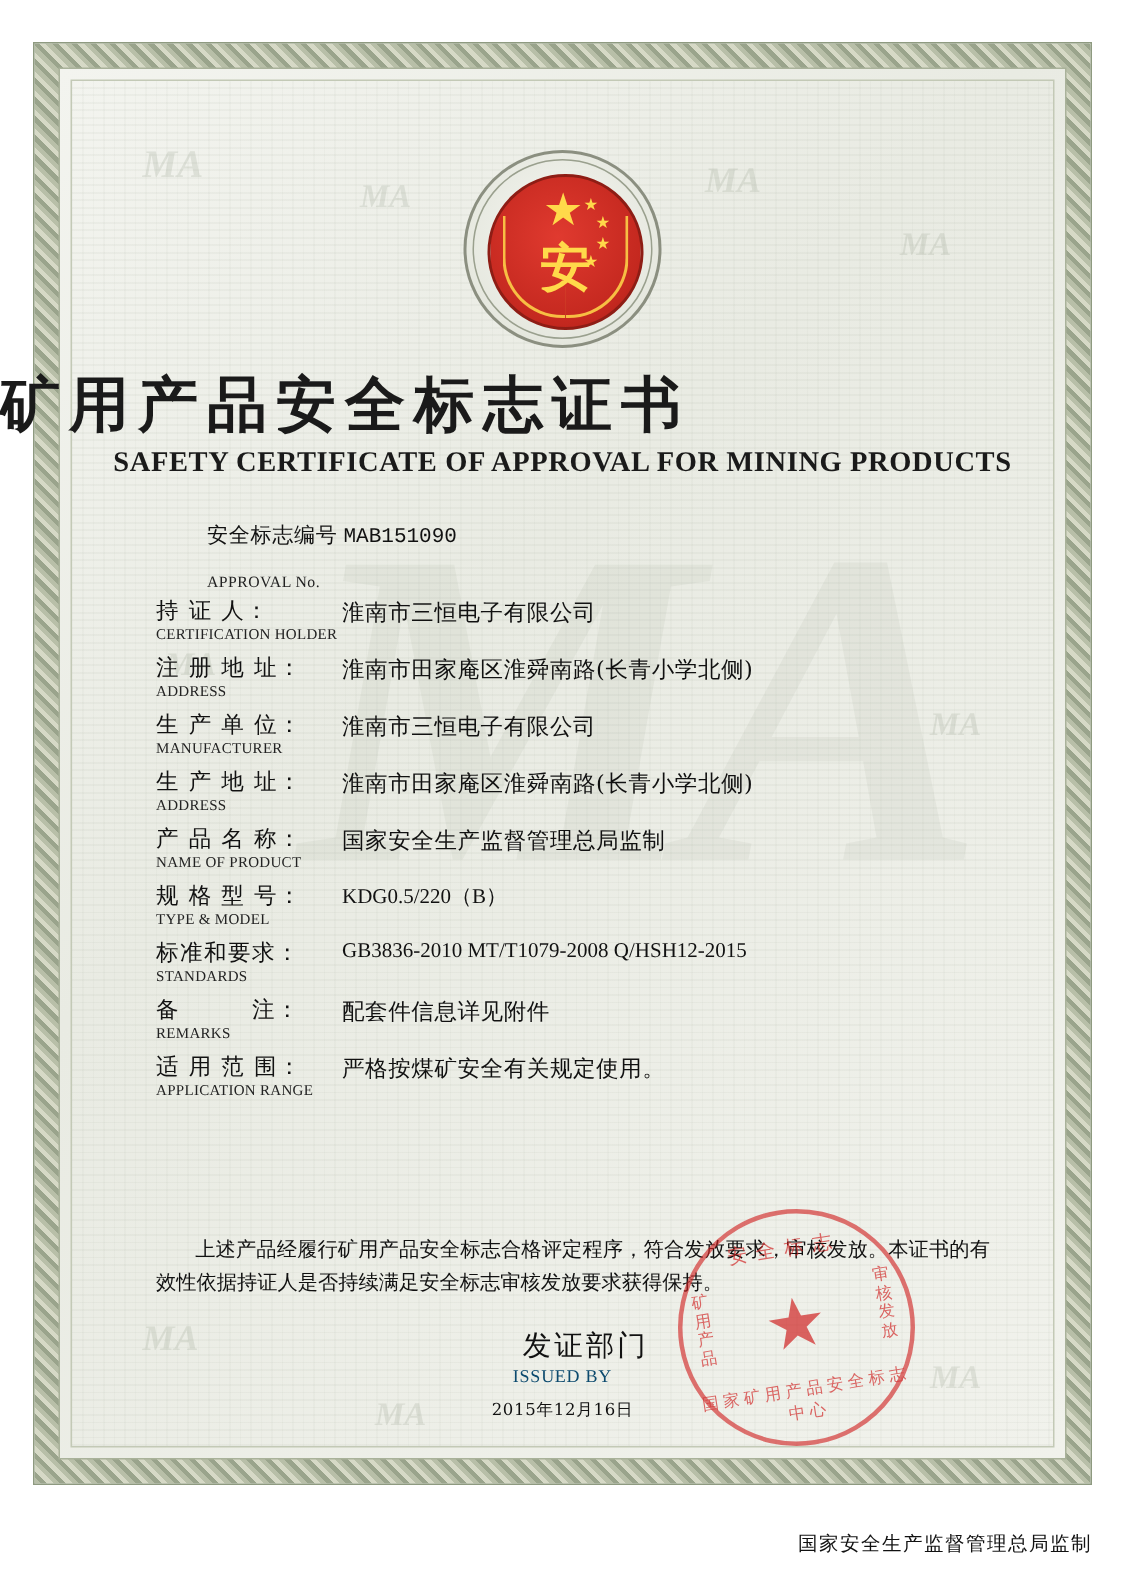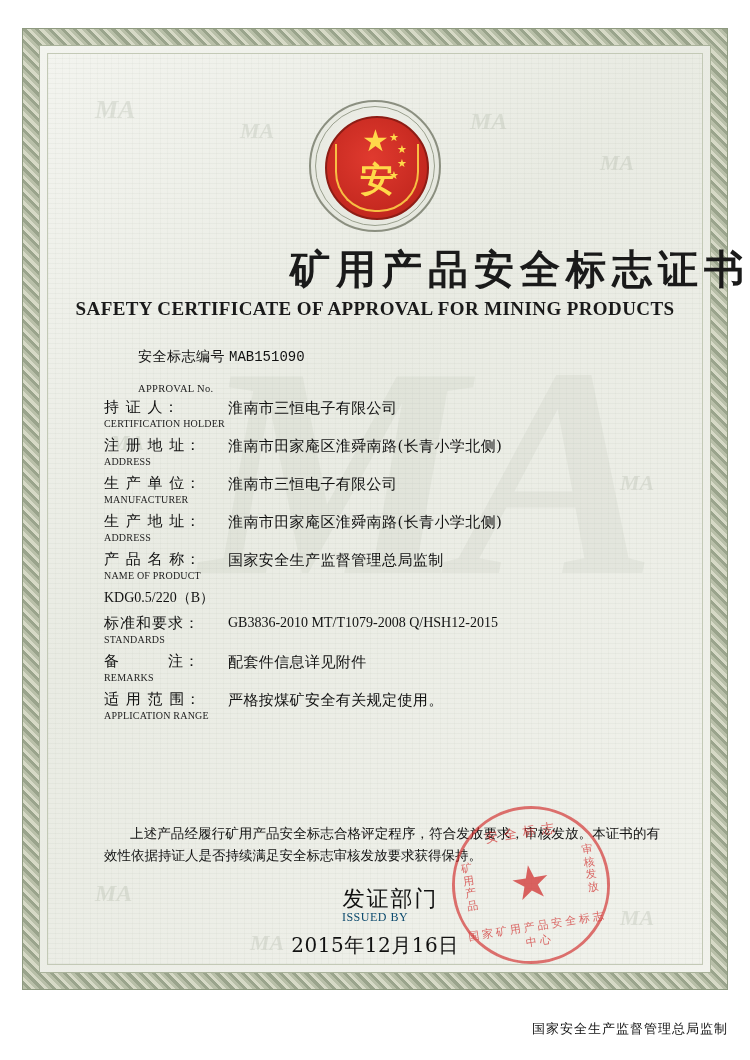--- a/index.html
+++ b/index.html
@@ -164,21 +164,21 @@
     font-weight: bold;
     font-family: "DejaVu Sans", sans-serif;
     line-height: 1;
   }
 
   
   .title-cn {
     position: absolute;
     left: 0; right: 0;
     top: 242px;
-    text-align: right;
+    text-align: left;
     font-family: "DejaVu Serif", serif;
     font-size: 40px;
     font-weight: bold;
     letter-spacing: 6px;
     color: #1a1a1a;
   }
   .title-en {
     position: absolute;
     left: 0; right: 0;
     top: 298px;
@@ -281,42 +281,42 @@
   }
   .statement .indent { display:inline-block; width: 26px; }
 
   
   .issued-cn {
     position: absolute;
     left: 0; right: 0;
     top: 884px;
     text-align: center;
     font-family: "DejaVu Serif", serif;
-    font-size: 22px;
+    font-size: 19px;
     letter-spacing: 2px;
     color: #111;
     margin-left: 31px;
   }
   .issued-en {
     position: absolute;
     left: 0; right: 0;
     top: 910px;
     text-align: center;
     font-family: "Liberation Serif", serif;
     font-size: 12px;
     letter-spacing: 0.5px;
     color: #0c4a6e;
   }
   .issue-date {
     position: absolute;
     left: 0; right: 0;
     top: 932px;
     text-align: center;
     font-family: "DejaVu Serif", serif;
-    font-size: 20px;
+    font-size: 11px;
     color: #111;
     letter-spacing: 0.5px;
   }
 
   
   .seal {
     position: absolute;
     left: 452px;
     top: 806px;
     width: 152px;
@@ -473,20 +473,24 @@
 
     <div class="field-row">
       <div class="field-label">
         <div class="cn">产 品 名 称：</div>
         <div class="en">NAME OF PRODUCT</div>
       </div>
       <div class="field-value">国家安全生产监督管理总局监制</div>
     </div>
 
     <div class="field-row">
+      <div class="field-label">
+        <div class="cn">规 格 型 号：</div>
+        <div class="en">TYPE &amp; MODEL</div>
+      </div>
       <div class="field-value mono">KDG0.5/220（B）</div>
     </div>
 
     <div class="field-row">
       <div class="field-label">
         <div class="cn">标准和要求：</div>
         <div class="en">STANDARDS</div>
       </div>
       <div class="field-value mono">GB3836-2010 MT/T1079-2008 Q/HSH12-2015</div>
     </div>

